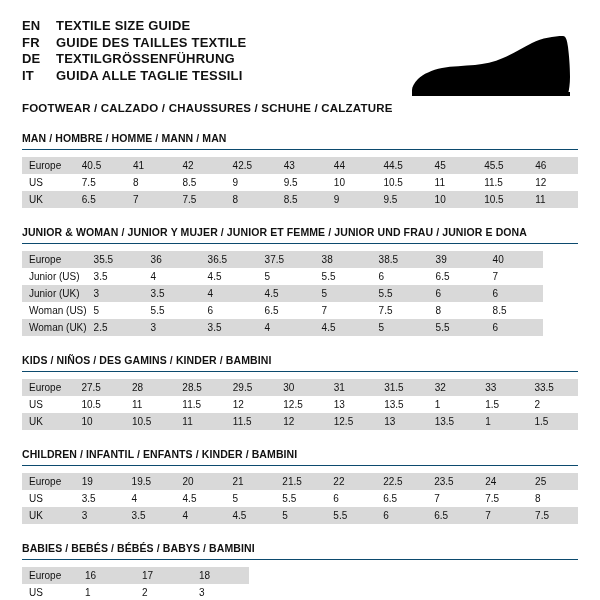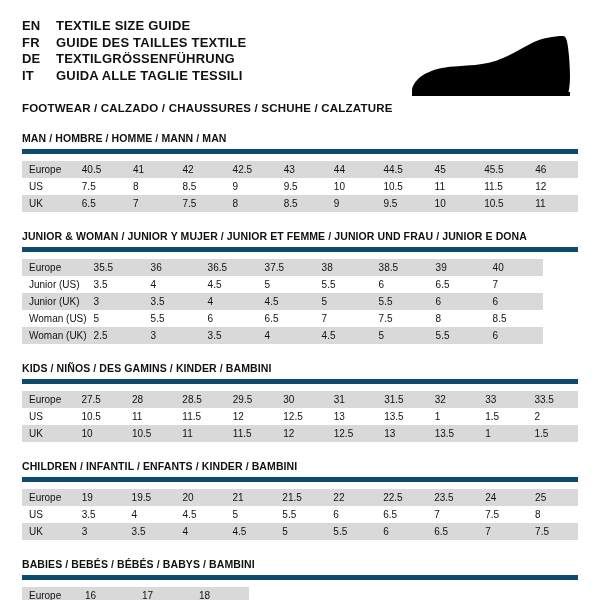--- a/index.html
+++ b/index.html
@@ -65,21 +65,21 @@
 
   
   .block {
     margin-top: 18px;
   }
   .block-title {
     font-size: 10.5px;
     font-weight: bold;
     letter-spacing: 0.1px;
     padding-bottom: 5px;
-    border-bottom: 5px solid #0c4a6e;
+    border-bottom: 1px solid #0c4a6e;
     margin-bottom: 0;
   }
   table.size {
     border-collapse: collapse;
     table-layout: fixed;
     font-size: 10px;
   }
   table.size td {
     height: 17px;
     padding: 0 0 0 7px;

